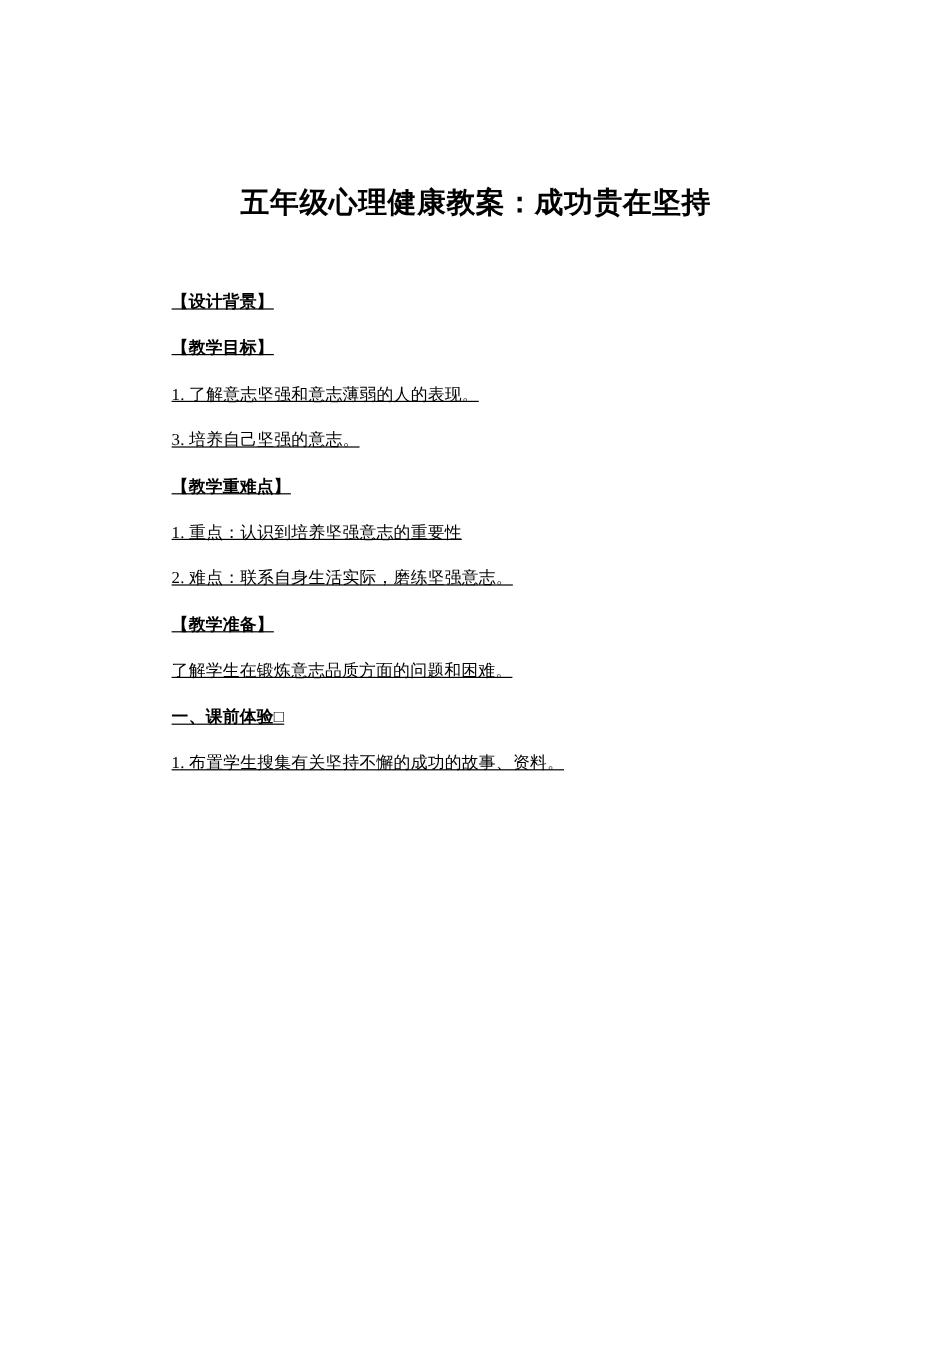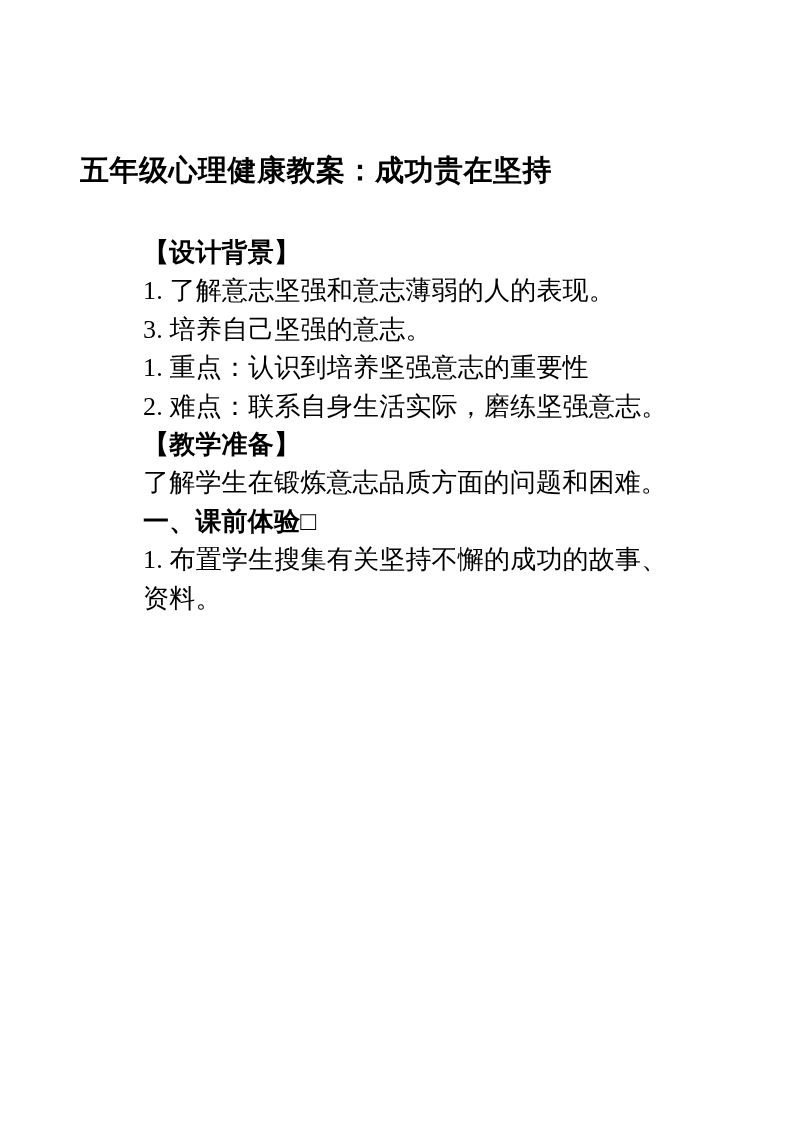--- a/index.html
+++ b/index.html
@@ -14,35 +14,37 @@
   }
   .page {
     position: relative;
     width: 793px;
     height: 1122px;
     background: #ffffff;
     color: #000000;
   }
   .doc-title {
     margin: 150px 80px 12px 80px;
+    text-align: center;
     font-family: "Liberation Sans", "DejaVu Sans", sans-serif;
     font-weight: 700;
-    font-size: 29px;
+    font-size: 24px;
     line-height: 40px;
     letter-spacing: 0.5px;
     white-space: nowrap;
   }
   .doc-body {
     margin: 44px 105px 16px 105px;
     font-family: "Liberation Serif", "DejaVu Serif", serif;
-    font-size: 26px;
+    font-size: 14px;
     line-height: 38.4px;
     text-align: justify;
     text-justify: inter-ideograph;
     letter-spacing: 0.2px;
+    text-decoration: underline;
   }
   .doc-body .heading,
   .doc-body .subheading {
     font-weight: 700;
     padding-left: 38px;
     text-align: left;
   }
   .doc-body .item {
     padding-left: 38px;
     text-align: left;
@@ -51,22 +53,24 @@
     text-indent: 52px;
   }
 </style>
 </head>
 <body>
 
 <div class="page">
   <div class="doc-title">五年级心理健康教案：成功贵在坚持</div>
   <div class="doc-body">
       <div class="heading">【设计背景】</div>
+      <div class="heading">【教学目标】</div>
       <div class="item">1. 了解意志坚强和意志薄弱的人的表现。</div>
       <div class="item">3. 培养自己坚强的意志。</div>
+      <div class="heading">【教学重难点】</div>
       <div class="item">1. 重点：认识到培养坚强意志的重要性</div>
       <div class="item">2. 难点：联系自身生活实际，磨练坚强意志。</div>
       <div class="heading">【教学准备】</div>
       <div class="item">了解学生在锻炼意志品质方面的问题和困难。</div>
       <div class="subheading">一、课前体验□</div>
       <div class="item">1. 布置学生搜集有关坚持不懈的成功的故事、资料。</div>
     </div>
 </div>
 
 </body></html>

